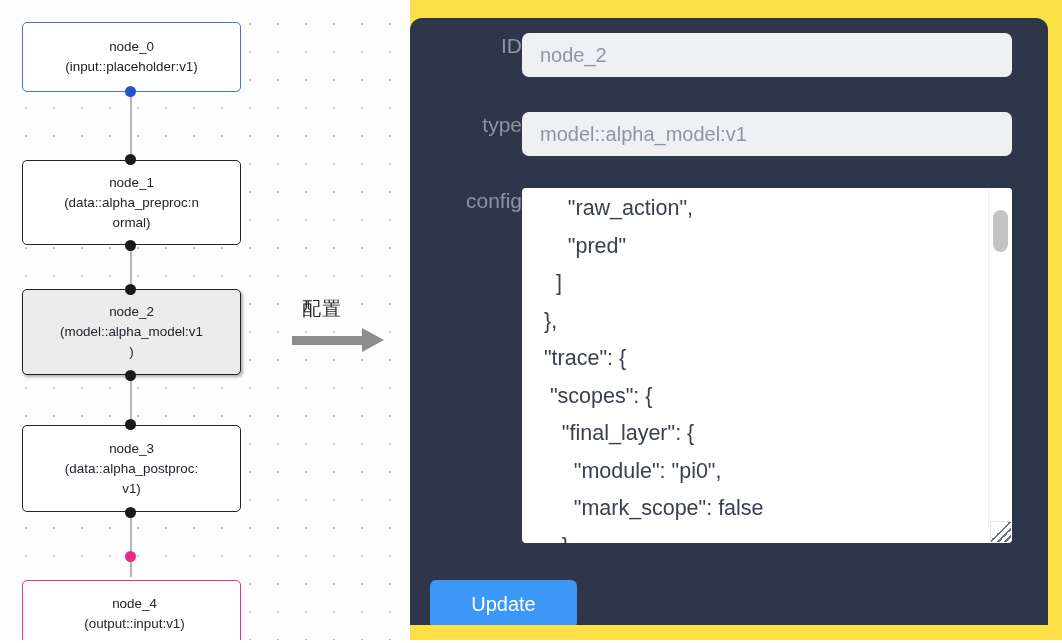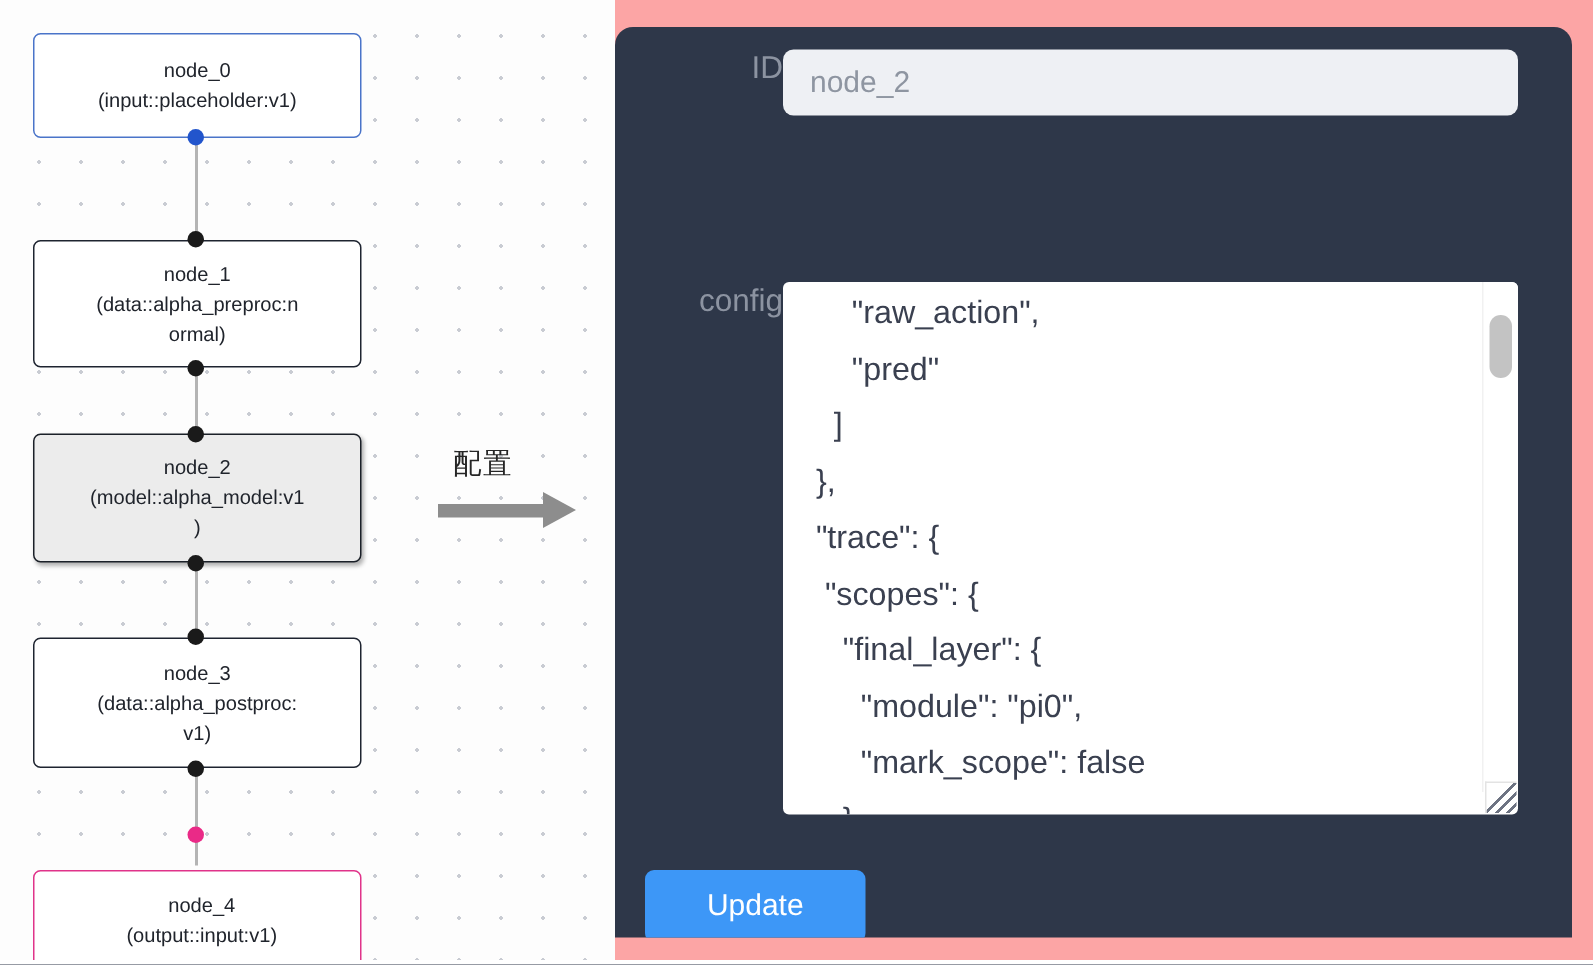--- a/index.html
+++ b/index.html
@@ -9,21 +9,21 @@
   }
   body {
     font-family: "Liberation Sans", sans-serif;
     -webkit-font-smoothing: antialiased;
   }
   #screen {
     position: relative;
     width: 1062px;
     height: 640px;
     overflow: hidden;
-    background: #fca5a5;
+    background: #fde047;
   }
 
   
   .flow-canvas {
     position: absolute;
     left: 0; top: 0;
     width: 410px;
     height: 643px;
     background-color: #fdfdfd;
     background-image: radial-gradient(#c9ccd3 1.1px, transparent 1.2px);
@@ -264,20 +264,24 @@
     <div class="arrow-head"></div>
   </div>
 
   <div class="panel">
 
     <div class="field-row" style="left:14px; top:15px;">
       <div class="field-label">ID</div>
       <input class="text-input" type="text" value="node_2" style="">
     </div>
 
+    <div class="field-row" style="left:14px; top:94px;">
+      <div class="field-label">type</div>
+      <input class="text-input" type="text" value="model::alpha_model:v1" style="">
+    </div>
 
     <div class="field-row" style="left:14px; top:170px;">
       <div class="field-label">config</div>
       <div class="config-box">
         <textarea class="config-text" style="">      "raw_action",
       "pred"
     ]
   },
   "trace": {
    "scopes": {

